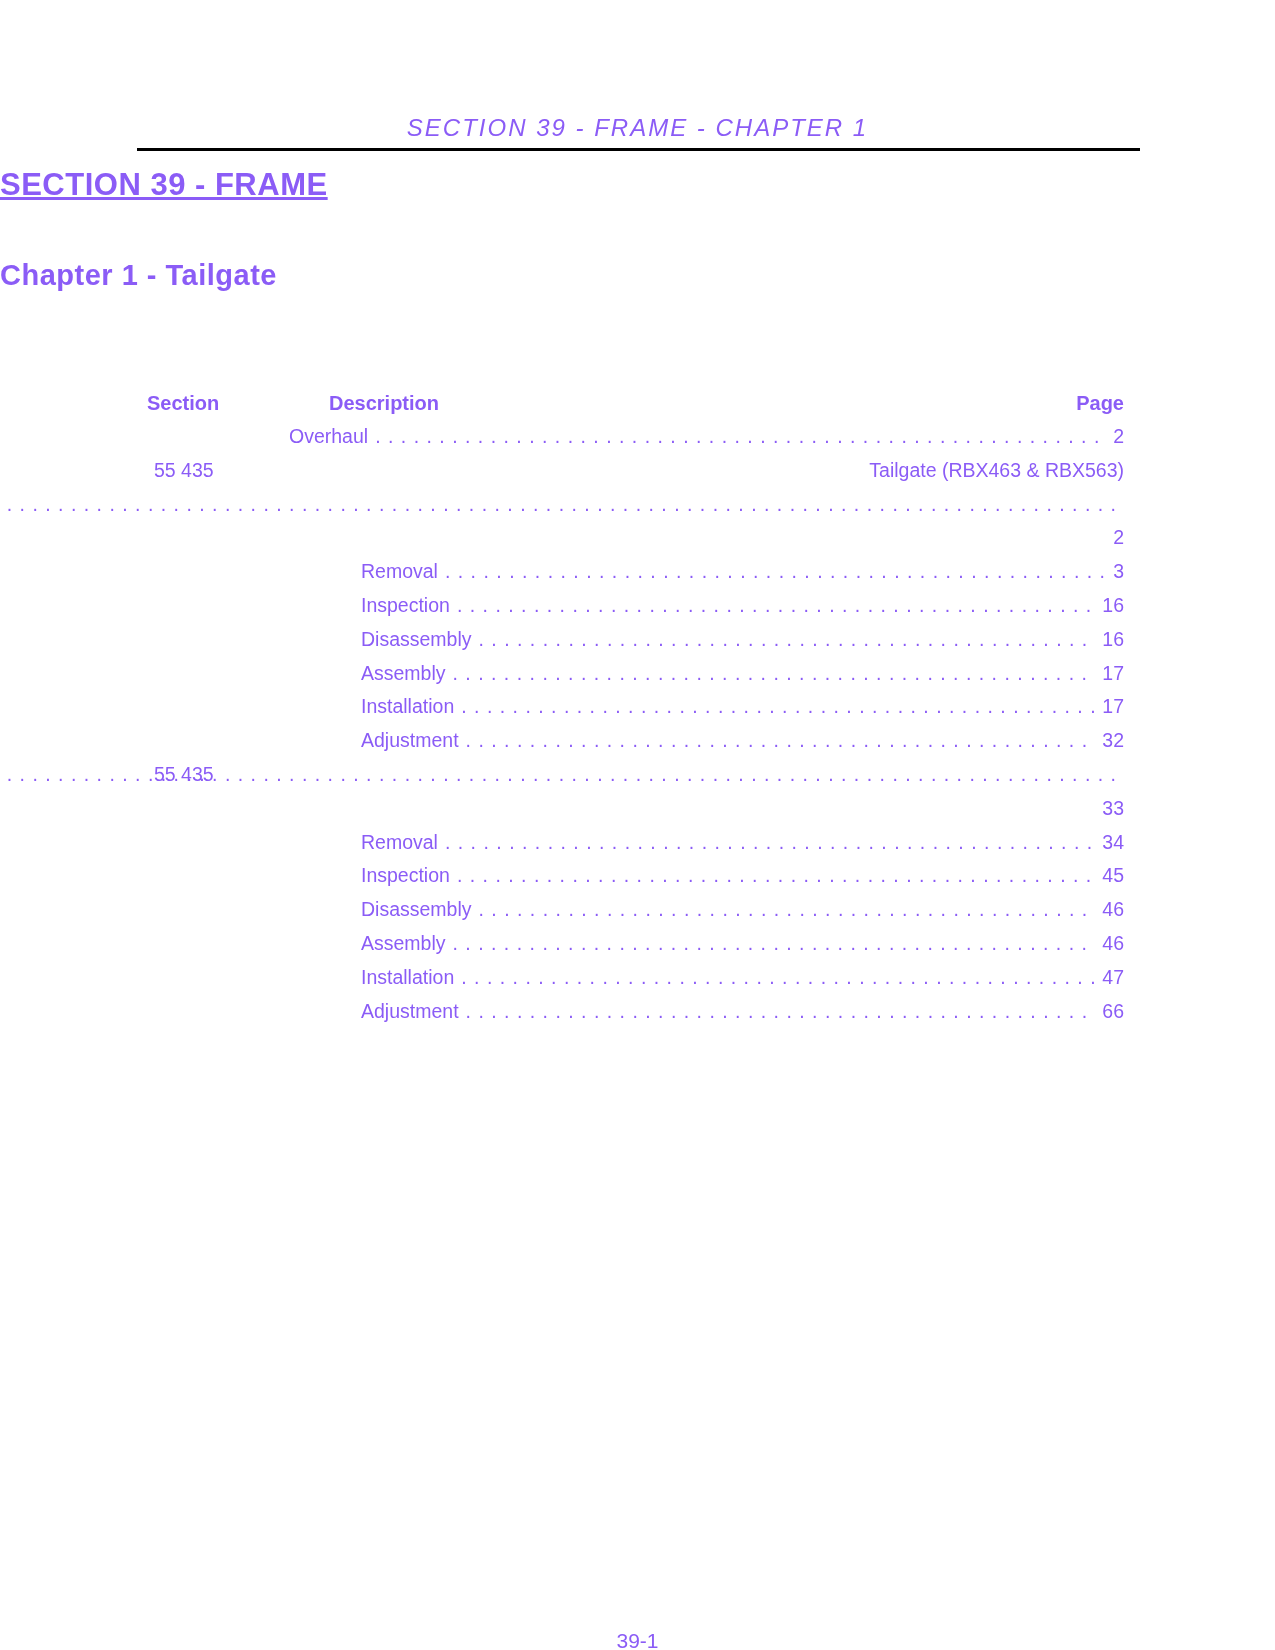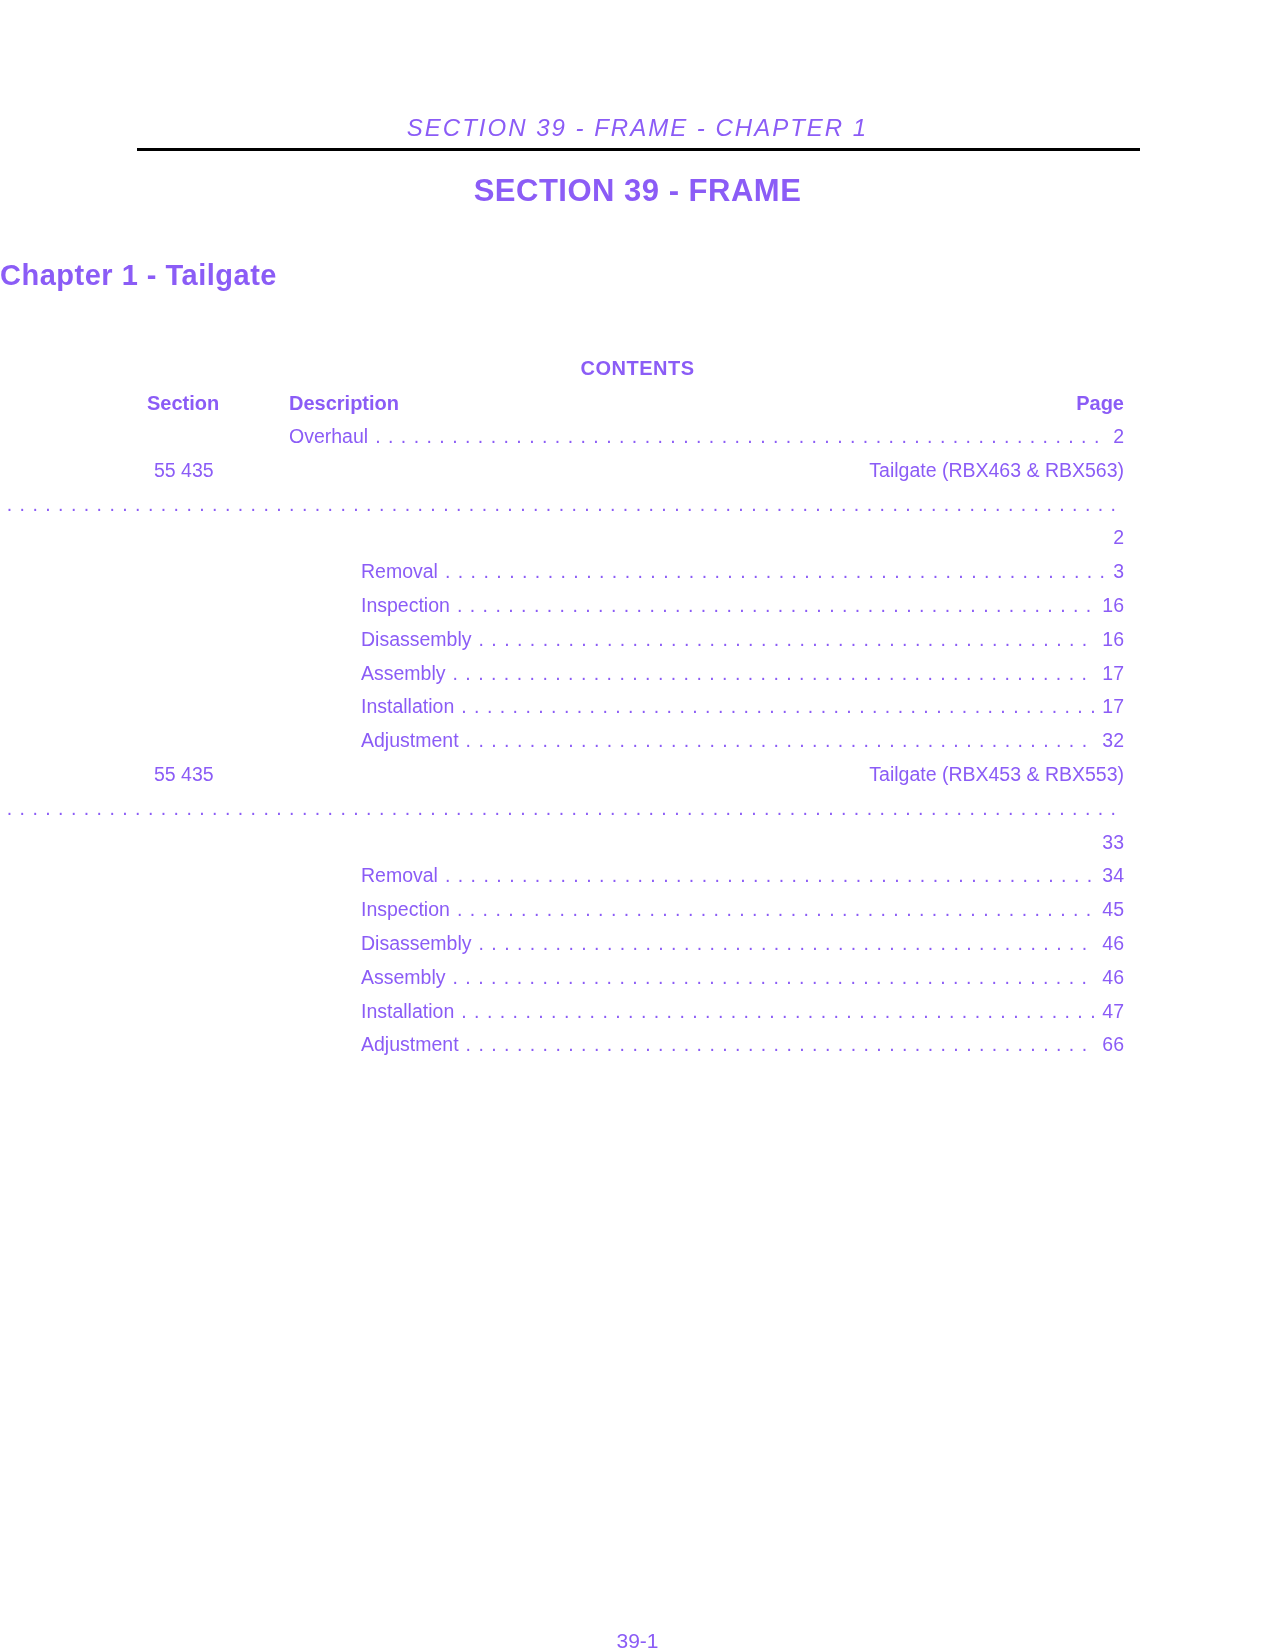--- a/index.html
+++ b/index.html
@@ -16,36 +16,37 @@
   .running-header {
     position: absolute; top: 68px; left: 0; width: 100%;
     text-align: center; font-style: italic; font-size: 24px;
     letter-spacing: 2px; white-space: nowrap;
   }
   .header-rule {
     position: absolute; top: 102px; left: 137px; width: 1003px;
     height: 3px; background: #000000;
   }
   .section-title {
-    position: absolute; top: 127px; left: 0; width: 100%; margin: 0;
-    text-align: center; font-size: 31px; font-weight: bold; letter-spacing: 0.5px;
+    position: absolute; top: 121px; left: 0; width: 100%; margin: 0;
+    text-align: left; font-size: 31px; font-weight: bold; letter-spacing: 0.5px; text-decoration: underline;
   }
   .chapter-title {
     position: absolute; top: 213px; left: 0; width: 100%; margin: 0;
     text-align: left; font-size: 29px; font-weight: bold; letter-spacing: 0.5px;
   }
   .contents-label {
     position: absolute; top: 311px; left: 0; width: 100%;
     text-align: center; font-size: 20px; font-weight: bold; letter-spacing: 0.5px;
   }
   .toc { position: absolute; top: 340px; left: 137px; width: 1003px; }
   .toc-header {
     display: flex; align-items: baseline;
     line-height: 34px; font-size: 20px; font-weight: bold;
     padding-right: 16px;
+    gap: 40px;
   }
   .toc-header .col-section { width: 152px; padding-left: 10px; box-sizing: border-box; flex: none; }
   .toc-header .col-spacer { flex: 1; }
   .toc-row {
     display: flex; line-height: 33.8px; font-size: 19.5px;
   }
   .toc-row .sec { width: 152px; padding-left: 17px; box-sizing: border-box; flex: none; }
   .toc-row .line { flex: 1; display: flex; min-width: 0; box-sizing: border-box; padding-right: 16px; align-items: flex-end; }
   .toc-row .line.indent-1 { padding-left: 31px; flex-direction: column; }
   .toc-row .line.indent-2 { padding-left: 72px; }
@@ -62,21 +63,20 @@
   }
 </style>
 </head>
 <body>
 
 <div class="page">
   <div class="running-header">SECTION 39 - FRAME - CHAPTER 1</div>
   <div class="header-rule"></div>
   <h1 class="section-title">SECTION 39 - FRAME</h1>
   <h2 class="chapter-title">Chapter 1 - Tailgate</h2>
-  <div class="contents-label">CONTENTS</div>
 
   <div class="toc">
     <div class="toc-header">
       <span class="col-section">Section</span>
       <span class="col-desc">Description</span>
       <span class="col-spacer"></span>
       <span class="col-page">Page</span>
     </div>
     <div id="toc-rows">
         <div class="toc-row">
@@ -139,21 +139,20 @@
           <span class="sec"></span>
           <span class="line indent-2" style="display: flex;">
             <span class="desc">Adjustment</span>
             <span class="leader">. . . . . . . . . . . . . . . . . . . . . . . . . . . . . . . . . . . . . . . . . . . . . . . . . . . . . . . . . . . . . . . . . . . . . . . . . . . . . . . . . . . . . . . . . . . . . . . . . . . . . . . . . . . . . . . . . . . . . . . . . . . . . . . . . . . . . . . . . . . .</span>
             <span class="pg">32</span>
           </span>
         </div>
         <div class="toc-row">
           <span class="sec">55 435</span>
           <span class="line indent-1" style="display: flex;">
-            <span class="desc">Tailgate (RBX453 &amp; RBX553)</span>
             <span class="leader">. . . . . . . . . . . . . . . . . . . . . . . . . . . . . . . . . . . . . . . . . . . . . . . . . . . . . . . . . . . . . . . . . . . . . . . . . . . . . . . . . . . . . . . . . . . . . . . . . . . . . . . . . . . . . . . . . . . . . . . . . . . . . . . . . . . . . . . . . . . .</span>
             <span class="pg">33</span>
           </span>
         </div>
         <div class="toc-row">
           <span class="sec"></span>
           <span class="line indent-2" style="display: flex;">
             <span class="desc">Removal</span>
             <span class="leader">. . . . . . . . . . . . . . . . . . . . . . . . . . . . . . . . . . . . . . . . . . . . . . . . . . . . . . . . . . . . . . . . . . . . . . . . . . . . . . . . . . . . . . . . . . . . . . . . . . . . . . . . . . . . . . . . . . . . . . . . . . . . . . . . . . . . . . . . . . . .</span>
             <span class="pg">34</span>

